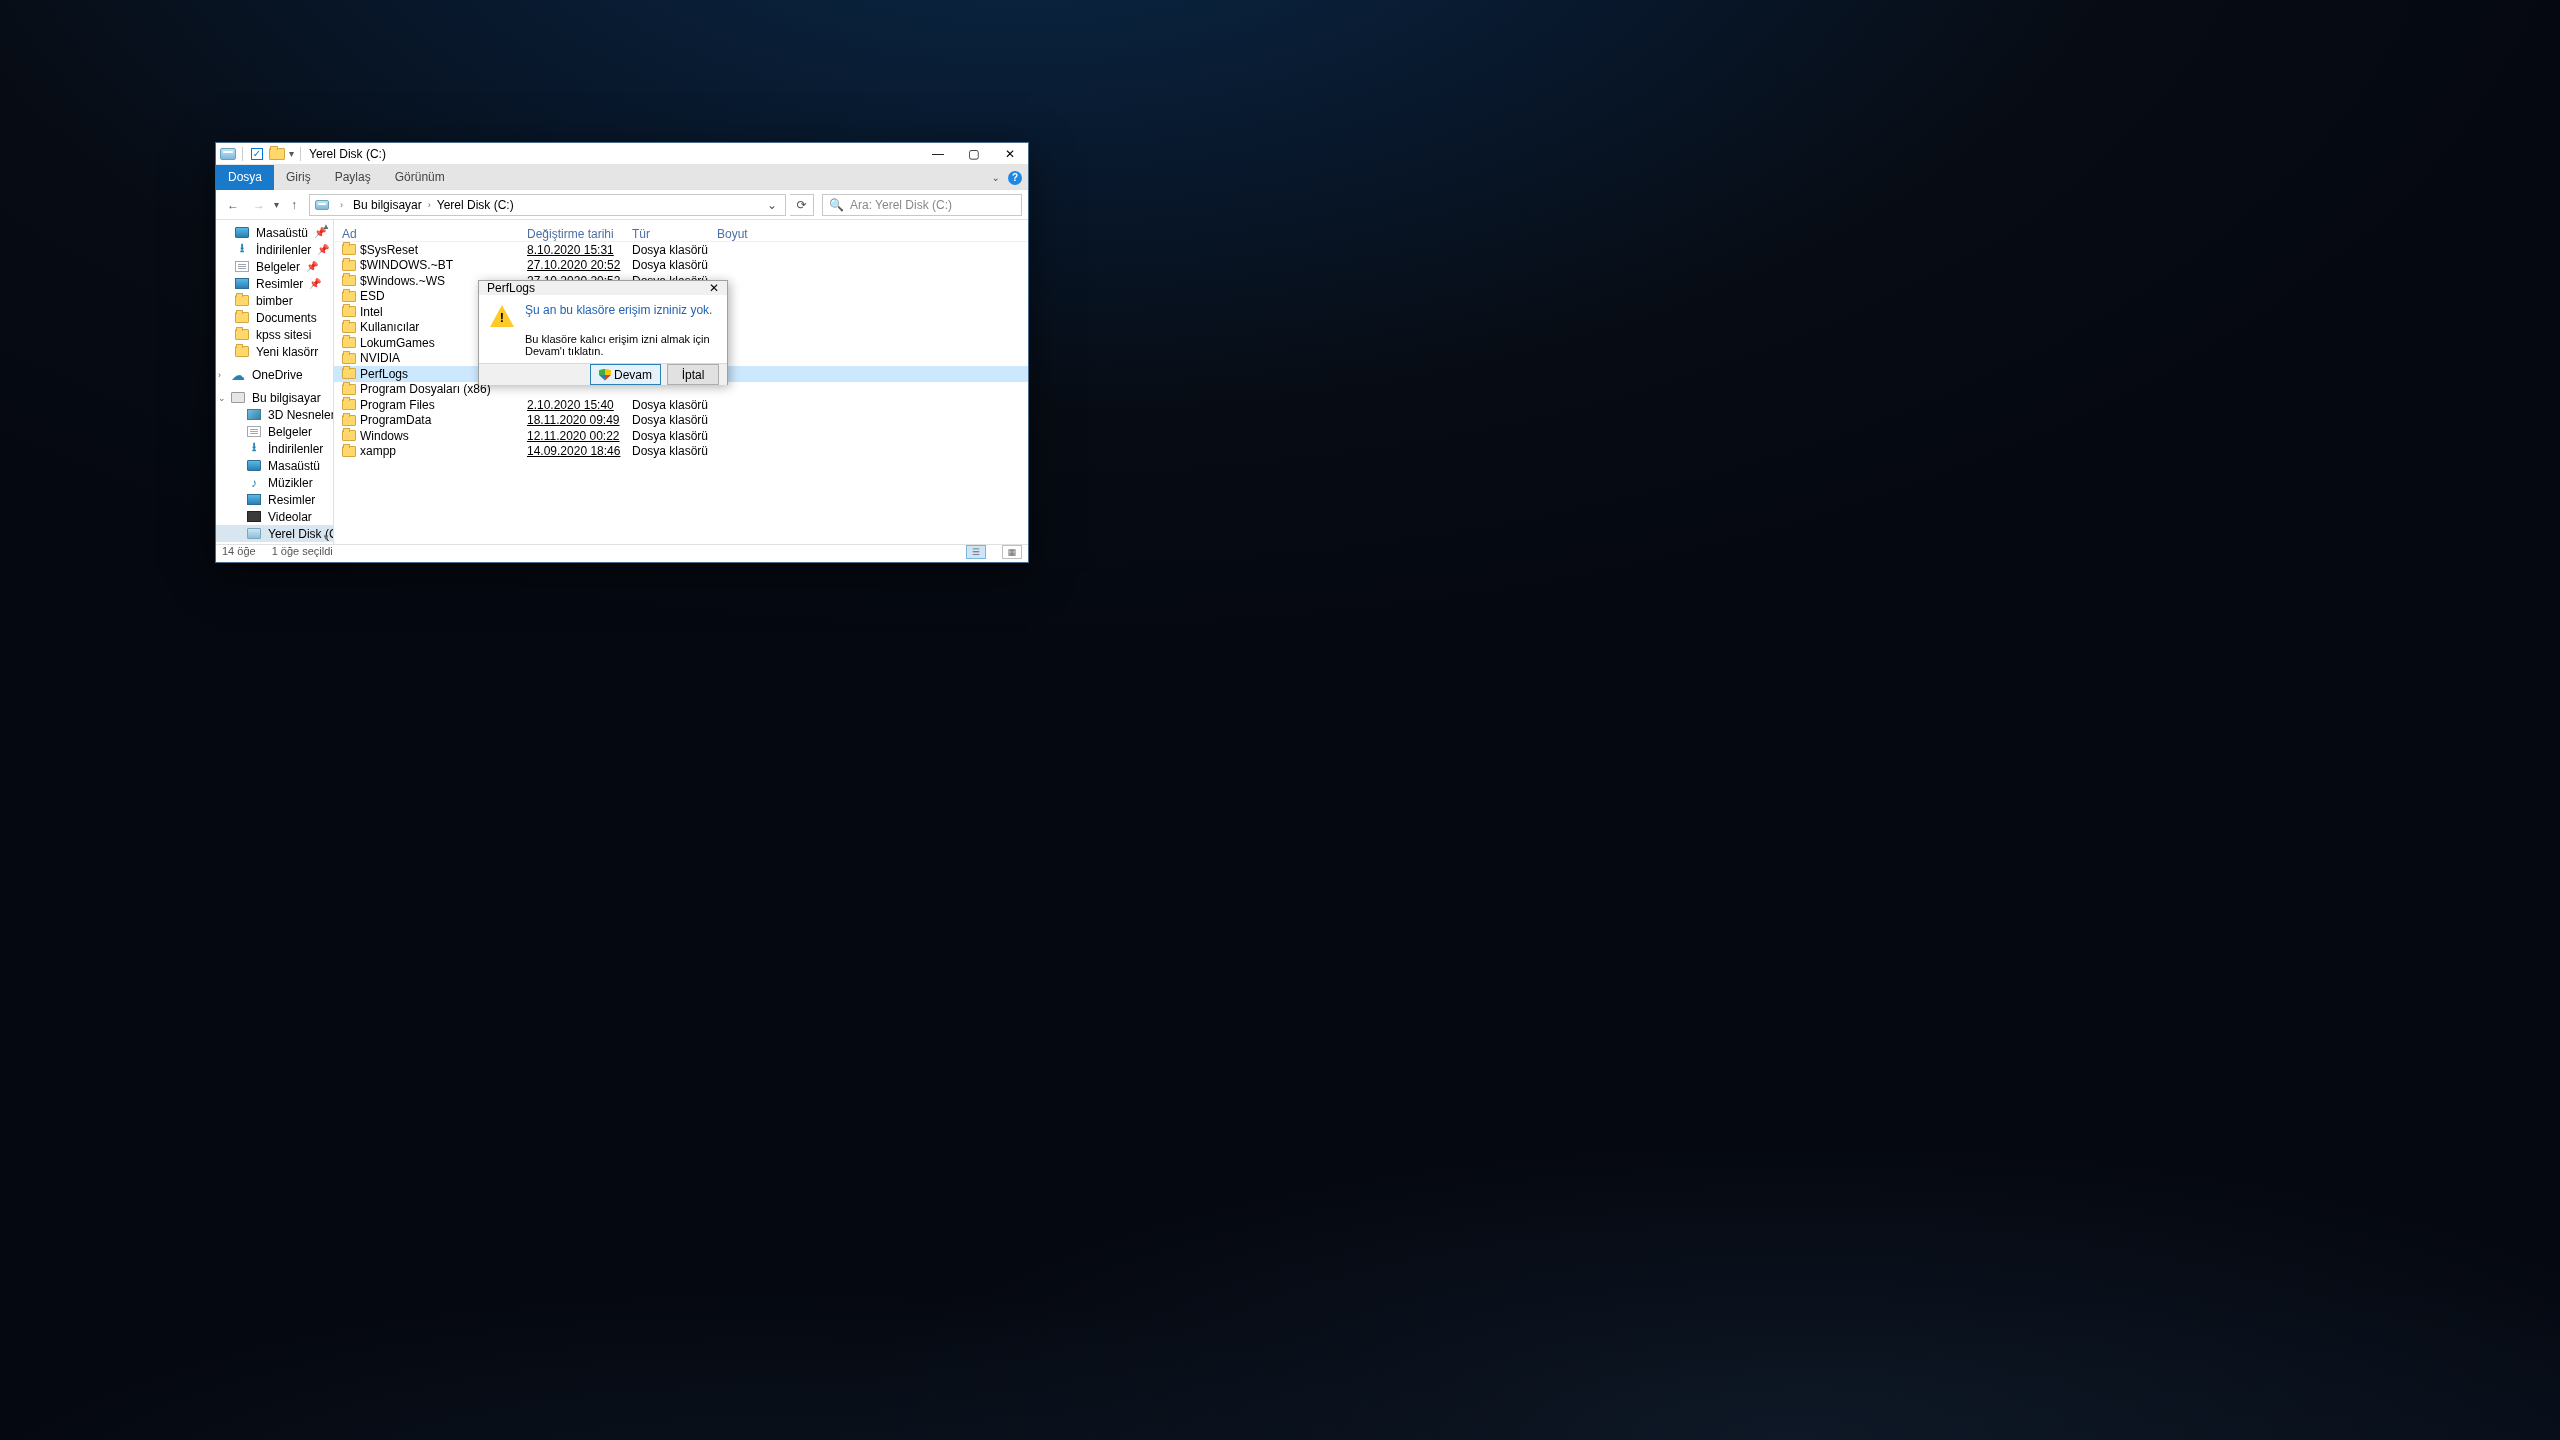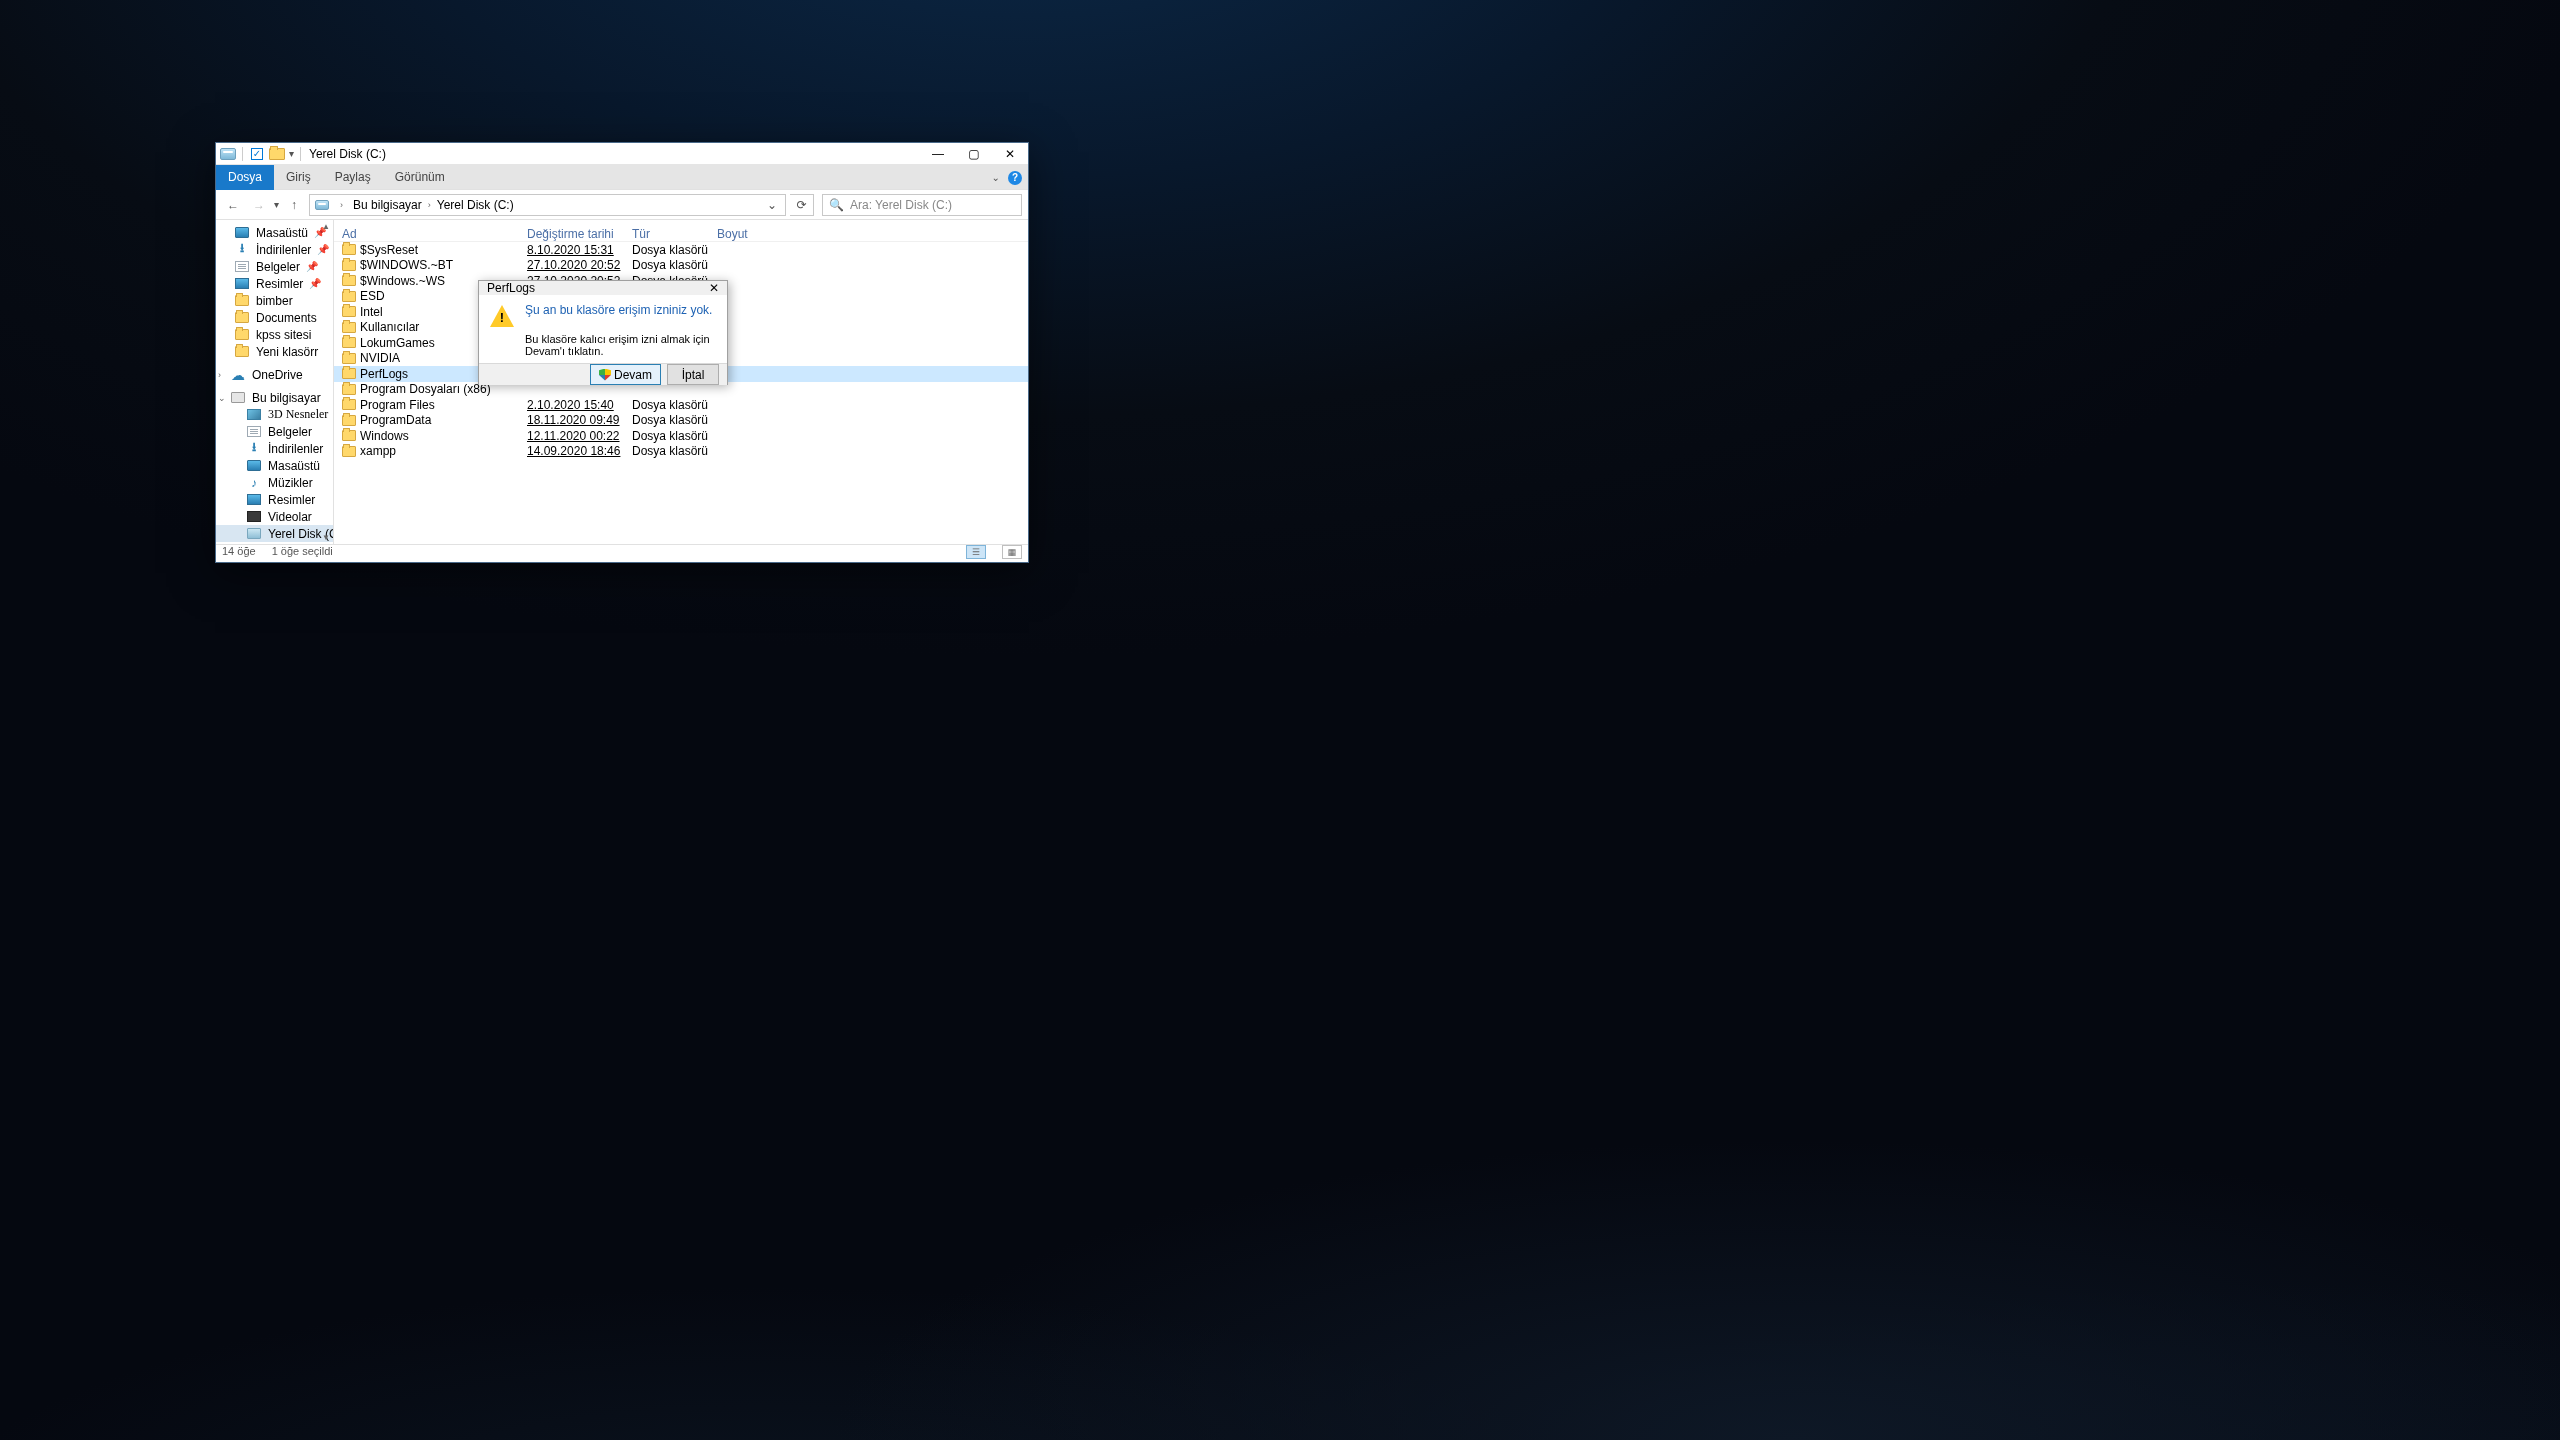--- a/index.html
+++ b/index.html
@@ -254,21 +254,21 @@
       </div>
       <div class="nav-group-gap"></div>
       <div class="nav-item" style="padding-left:14px;position:relative;">
         <span class="expander">⌄</span>
         <div class="icon">
             <div class="nav-ico i-pc"></div>
           </div>
         <span>Bu bilgisayar</span>
       </div>
       <div id="pc-children-list">
-          <div class="nav-item" style="padding-left: 30px; font-family: Liberation Serif, serif;">
+          <div class="nav-item" style="padding-left: 30px;">
             <div class="icon">
               <div class="nav-ico i-3d"></div>
             </div>
             <span>3D Nesneler</span>
           </div>
           <div class="nav-item" style="padding-left: 30px;">
             <div class="icon">
               <div class="nav-ico i-docs"></div>
             </div>
             <span>Belgeler</span>

